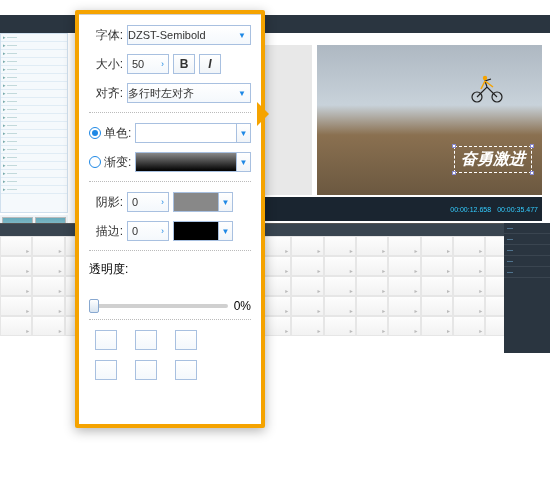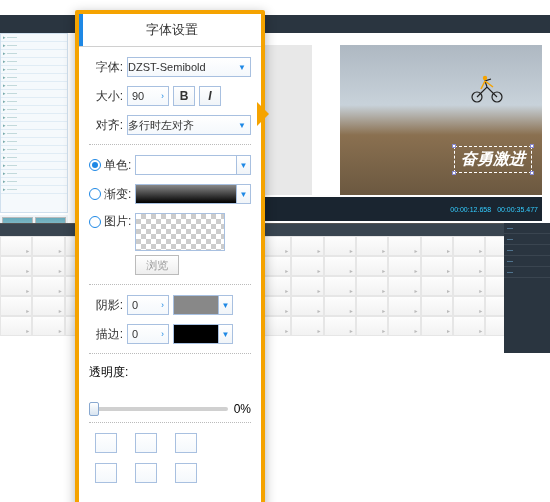--- a/index.html
+++ b/index.html
@@ -5,21 +5,21 @@
   * { box-sizing: border-box; margin: 0; padding: 0; }
   body { font-family: "Microsoft YaHei", sans-serif; font-size: 12px; background: #fff; width: 550px; height: 502px; position: relative; overflow: hidden; }
 
   
   .bg-editor { position: absolute; top: 15px; left: 0; right: 0; height: 340px; opacity: 1; }
   .bg-top { height: 18px; background: #2a3540; }
   .bg-left { position: absolute; top: 18px; left: 0; width: 68px; height: 180px; background: #f5f9fc; border: 1px solid #d0e0ee; overflow: hidden; }
   .bg-left-line { height: 8px; border-bottom: 1px solid #e0ecf5; font-size: 5px; color: #7aa; padding-left: 2px; white-space: nowrap; overflow: hidden; }
   .bg-thumbs { position: absolute; top: 200px; left: 0; width: 68px; height: 40px; background: #eef4f8; display: flex; gap: 2px; padding: 2px; }
   .bg-thumb { flex: 1; background: linear-gradient(#6ab, #fff); border: 1px solid #bbb; }
-  .bg-preview { position: absolute; top: 30px; right: 8px; width: 202px; height: 150px; background: linear-gradient(#aeb8c2 0%, #c8d2da 40%, #8a7050 60%, #6b5840 100%); overflow: hidden; }
+  .bg-preview { position: absolute; top: 30px; right: 8px; width: 225px; height: 150px; background: linear-gradient(#aeb8c2 0%, #c8d2da 40%, #8a7050 60%, #6b5840 100%); overflow: hidden; }
   .bg-preview .cyclist { position: absolute; top: 28px; right: 35px; width: 40px; height: 30px; }
   .cyclist svg { width: 100%; height: 100%; }
   .bg-preview .text-overlay { position: absolute; bottom: 22px; right: 10px; border: 1px dashed #fff; padding: 2px 6px; color: #fff; font-style: italic; font-weight: bold; font-size: 16px; font-family: "STKaiti","KaiTi",serif; }
   .bg-preview .text-overlay .h { position:absolute; width:4px; height:4px; background:#fff; border:1px solid #88c; }
   .h1{top:-3px;left:-3px}.h2{top:-3px;right:-3px}.h3{bottom:-3px;left:-3px}.h4{bottom:-3px;right:-3px}
   .bg-mid { position:absolute; top:30px; right:238px; width:50px; height:150px; background:#e8e8e8; }
   .bg-timecode { position:absolute; top:182px; right:8px; height:24px; width:278px; background:#1a2530; display:flex; justify-content:flex-end; align-items:center; gap:6px; padding:0 4px;}
   .bg-timecode span { font-size:7px; color:#3cf; }
   .bg-timeline { position: absolute; top: 208px; left: 0; right: 0; height: 130px; background: #fff; border-top:1px solid #555; }
   .bg-timeline-hdr { height:12px; background:#394550; }
@@ -207,36 +207,35 @@
       <div>—</div>
       <div>—</div>
       <div>—</div>
       <div>—</div>
     </div>
 </div>
 
 <div class="panel">
   <div class="panel-arrow"></div>
   <div class="tabs">
-    <div class="tab active">字体设置</div>
   </div>
   <div class="panel-body">
 
     <div class="row">
       <span class="lbl">字体:</span>
       <div class="sel" style="flex:1">
         <span>DZST-Semibold</span>
         <span class="dd">▼</span>
       </div>
     </div>
 
     <div class="row">
       <span class="lbl">大小:</span>
       <div class="num">
-        <span>90</span>
+        <span>50</span>
         <span class="sp">›</span>
       </div>
       <div class="btn-sq">B</div>
       <div class="btn-sq" style="font-style:italic">I</div>
     </div>
 
 
     <div class="row">
       <span class="lbl">对齐:</span>
       <div class="sel" style="flex:1">
@@ -262,30 +261,20 @@
       <span class="radio-wrap">
           <span class="radio"></span>
           <span>渐变:</span>
         </span>
       <div class="swatch">
           <div class="swatch-main grad-black"></div>
           <span class="dd">▼</span>
         </div>
     </div>
 
-    <div class="row" style="align-items:flex-start">
-      <span class="radio-wrap">
-          <span class="radio"></span>
-          <span>图片:</span>
-        </span>
-      <div style="display:flex;flex-direction:column;gap:4px;">
-        <div class="checker"></div>
-        <div class="browse">浏览</div>
-      </div>
-    </div>
 
     <hr class="hr">
 
     <div class="row">
       <span class="lbl">阴影:</span>
       <div class="num">
           <span>0</span>
           <span class="sp">›</span>
         </div>
       <div class="swatch" style="width:60px;flex:none">

